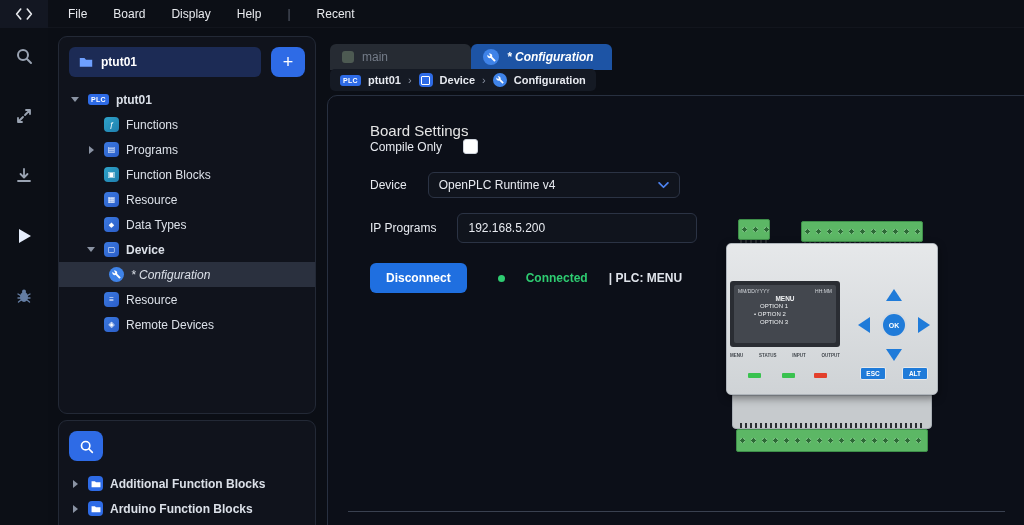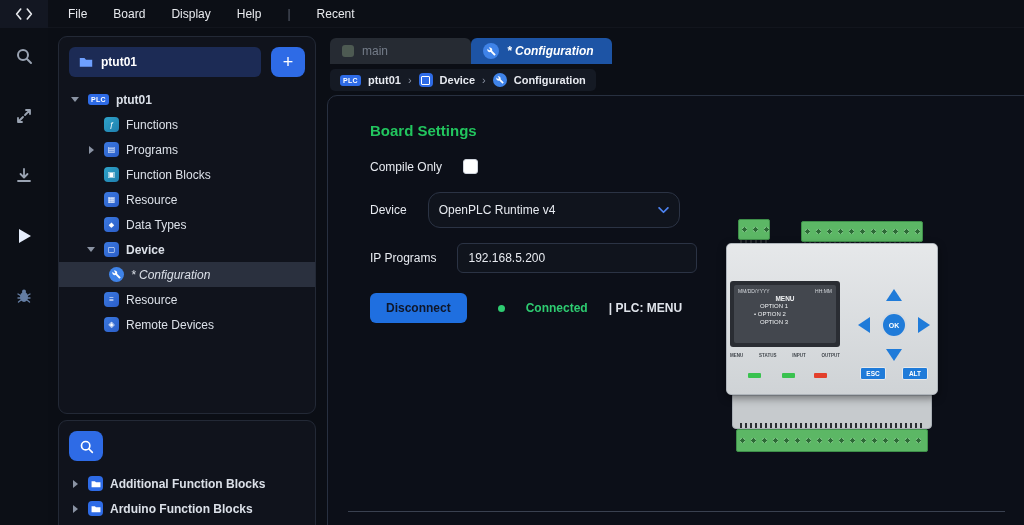--- a/index.html
+++ b/index.html
@@ -66,21 +66,21 @@
   .ti-resource::before  { content:"▦"; }
   .ti-device::before    { content:"▢"; }
   .ti-servers::before   { content:"≡"; }
   .ti-remote::before    { content:"◈"; }
 
   .fi { width:15px; height:15px; border-radius:4px; flex:0 0 15px; background:#2e6be6;
     display:flex; align-items:center; justify-content:center; }
 
   
   .main { position:absolute; left:326px; top:36px; right:0; bottom:0; }
-  .tabs { position:absolute; left:4px; top:2px; display:flex; }
+  .tabs { position:absolute; left:4px; top:8px; display:flex; }
   .tab { height:26px; width:141px; display:flex; align-items:center; gap:8px; padding:0 12px;
     font-size:12px; border-radius:6px 6px 0 0; cursor:pointer; }
   .tab.inactive { background:#262b33; color:#747c89; }
   .tab.active { background:#1d54a5; color:#fff; font-style:italic; font-weight:700; }
   .tab-ico.gray { width:12px; height:12px; border-radius:3px; background:#4d5a52; flex:0 0 12px; }
   .tab-ico.blue { width:16px; height:16px; border-radius:50%; background:#3f83e8;
     display:flex; align-items:center; justify-content:center; flex:0 0 16px; }
 
   .crumbbar { position:absolute; left:4px; top:33px; height:22px; background:#151a24;
     border-radius:5px; display:inline-flex; align-items:center; gap:7px; padding:0 10px;
@@ -88,31 +88,31 @@
   .sep { color:#8a93a3; font-weight:400; }
   .crumb-ico { width:14px; height:14px; border-radius:4px; background:#2e6be6;
     display:flex; align-items:center; justify-content:center; }
   .crumb-ico.device::before { content:""; width:7px; height:7px; border:1.5px solid #fff; border-radius:1px; }
   .crumb-ico.wrench { border-radius:50%; background:#3f83e8; }
 
   .card { position:absolute; left:1px; top:59px; right:-12px; bottom:-12px;
     border:1px solid #283040; border-radius:10px; background:#0c0f18; }
 
   .form { position:absolute; left:42px; top:26px; }
-  .form h2 { font-size:15px; font-weight:700; color:#22c55e; margin-bottom:20px; }
+  .form h2 { font-size:15px; font-weight:400; color:#e5e5e5; }
   .frow { display:flex; align-items:center; gap:21px; margin-bottom:15px; }
   .frow label { font-size:12px; color:#e7eaf0; }
   .cb { appearance:none; -webkit-appearance:none; width:15px; height:15px; background:#fff;
     border:1px solid #cfd4dc; border-radius:3px; cursor:pointer; }
-  .select { width:252px; height:36px; background:#10141d; border:1px solid #2b3344;
-    border-radius:12px; display:flex; align-items:center; justify-content:space-between;
+  .select { width:252px; height:26px; background:#10141d; border:1px solid #2b3344;
+    border-radius:6px; display:flex; align-items:center; justify-content:space-between;
     padding:0 10px; font-size:12px; color:#e7eaf0; cursor:pointer; }
   .txt { width:240px; height:30px; background:#10141d; border:1px solid #2b3344;
     border-radius:6px; color:#e7eaf0; font-size:12px; padding:0 10px; }
-  .primary { background:#1f6fe0; color:#0f172a; border:none; border-radius:6px; height:30px;
+  .primary { background:#1f6fe0; color:#ffffff; border:none; border-radius:6px; height:30px;
     padding:0 16px; font-size:12px; font-weight:700; cursor:pointer; }
   .statusdot { width:7px; height:7px; border-radius:50%; background:#2ecc71; margin-left:10px; }
   .green { color:#2ecc71; font-size:12px; font-weight:700; }
   .plcstat { color:#dfe3ea; font-size:12px; font-weight:600; }
   .hr { position:absolute; left:20px; right:30px; top:415px; height:1px; background:#3a4150; }
 
   
   .plc { position:absolute; left:390px; top:115px; width:230px; height:250px; }
   .tb { position:absolute; background:#5cb765; border:1px solid #3e8f49; border-radius:2px;
     background-image:radial-gradient(circle 2.5px at 5.5px 50%, #2c6b36 2px, #8fd096 2.3px, transparent 3px);

